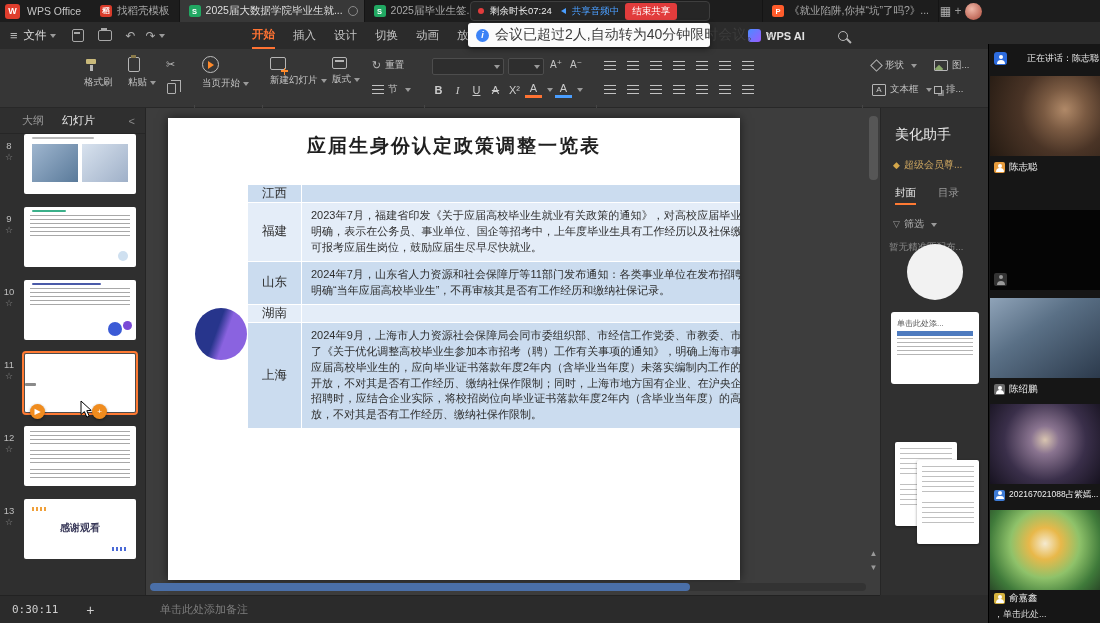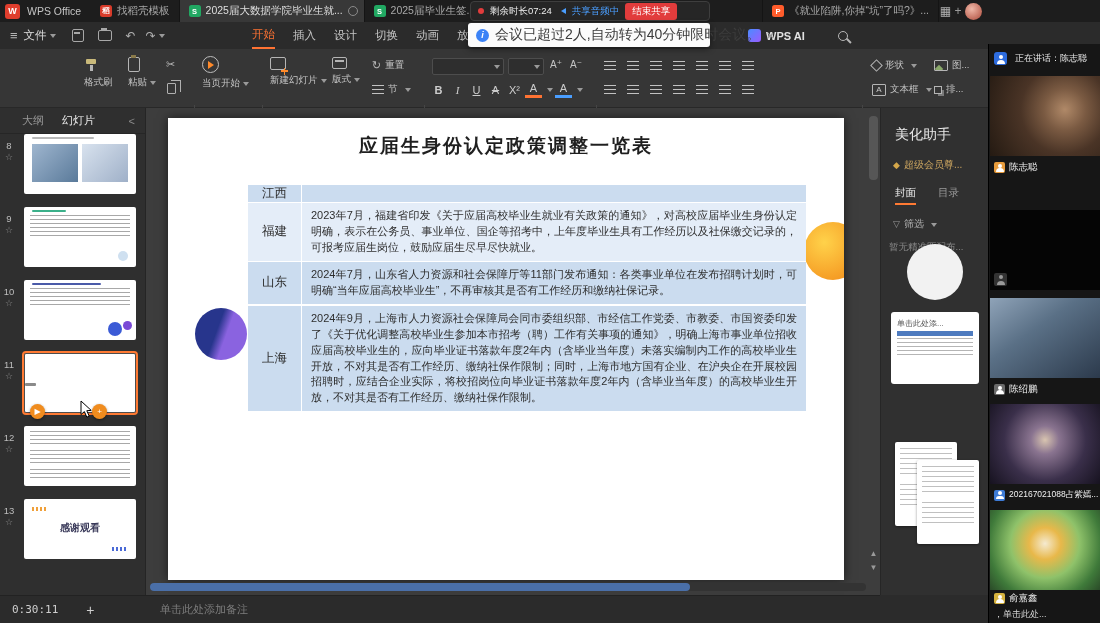--- a/index.html
+++ b/index.html
@@ -45,21 +45,21 @@
 #menubar{position:absolute;left:0;top:22px;width:1100px;height:27px;background:#2b2b2b;display:flex;align-items:center}
 #menubar .ham{color:#b5b5b5;font-size:13px;margin:0 6px 0 10px}
 #menubar .file{color:#dcdcdc;font-size:11.5px}
 .mico{color:#b0b0b0;font-size:12px}
 .doc-ico{width:12px;height:13px;border:1.5px solid #a8a8a8;border-radius:2px;position:relative}
 .doc-ico::before{content:"";position:absolute;left:1.5px;top:2px;width:6px;height:1.5px;background:#a8a8a8}
 .print-ico{width:14px;height:11px;border:1.5px solid #a8a8a8;border-radius:2px;position:relative}
 .print-ico::before{content:"";position:absolute;left:2.5px;top:-3px;width:6px;height:2px;background:#a8a8a8}
 #mtabs{display:flex;align-items:center;gap:18px;position:absolute;left:252px;top:0;height:27px}
 .mtab{color:#c6c6c6;font-size:11.5px;white-space:nowrap;height:27px;display:flex;align-items:center}
-.mtab.active{color:#ff7333;font-weight:normal;border-bottom:2px solid #ff7333}
+.mtab.active{color:#ff7333;font-weight:bold;border-bottom:2px solid #ff7333}
 #wpsai{position:absolute;left:748px;top:0;height:27px;display:flex;align-items:center;gap:5px}
 .ai-ico{width:13px;height:13px;border-radius:3px;background:linear-gradient(135deg,#4a8cff,#9a5cff)}
 #wpsai span{color:#e2e2e2;font-size:11px;font-weight:bold}
 .lens{width:10px;height:10px;border:1.5px solid #b5b5b5;border-radius:50%;position:relative}
 .lens::after{content:"";position:absolute;width:6px;height:1.5px;background:#b5b5b5;transform:rotate(45deg);right:-5px;bottom:-2px}
 
 
 #ribbon{position:absolute;left:0;top:49px;width:1100px;height:59px;background:#363636;border-bottom:1px solid #282828}
 .rbtn{position:absolute;display:flex;flex-direction:column;gap:4px;color:#c4c4c4;font-size:9.5px;white-space:nowrap}
 .rbtn .lbl{display:flex;align-items:center}
@@ -105,21 +105,21 @@
 .qa{position:absolute;width:15px;height:15px;border-radius:50%;background:#f08c1e;color:#fff;font-size:8px;display:flex;align-items:center;justify-content:center;z-index:5;box-shadow:0 1px 3px rgba(0,0,0,.4)}
 
 
 .mini-title{height:3px;background:#8a8a8a;width:70%;margin:4px auto 2px auto;border-radius:1px}
 .mini-head{height:6px;background:#4e7bbf;margin:0 8px}
 .mini-row{height:7px;margin:0 8px}
 .mini-row.a{background:#cbdcef}.mini-row.b{background:#e4edf8}
 
 
 #workspace{position:absolute;left:146px;top:108px;width:734px;height:487px;background:#3d3d3d;overflow:hidden}
-#slide{position:absolute;left:22px;top:10px;width:676px;height:462px;background:#ffffff;box-shadow:0 0 10px rgba(0,0,0,.55);overflow:hidden}
+#slide{position:absolute;left:22px;top:10px;width:572px;height:462px;background:#ffffff;box-shadow:0 0 10px rgba(0,0,0,.55);overflow:hidden}
 #slide-title{margin-top:15px;text-align:center;font-size:19px;letter-spacing:2px;color:#1f1f1f;font-weight:bold}
 #ptable{position:absolute;left:80px;top:66px;width:558px;border-top:1.5px solid #fff}
 .trow{display:flex;border-bottom:1.5px solid #fff}
 .tc-prov{flex:0 0 54px;display:flex;align-items:center;justify-content:center;font-size:12.5px;color:#2e2e2e;border-right:1.5px solid #fff}
 .tc-body{flex:1;padding:5px 9px;font-size:11px;line-height:1.45;color:#2e2e2e;text-align:justify}
 .trow.head{background:#4e7bbf}
 .trow.head .tc-prov,.trow.head .tc-body{color:#fff;font-size:12.5px;font-weight:bold}
 .trow.head .tc-body{text-align:center;padding:6px 9px}
 .trow.a{background:#cbdcef}.trow.b{background:#e4edf8}
 .deco-purple{position:absolute;left:27px;top:190px;width:52px;height:52px;border-radius:50%;
@@ -150,21 +150,21 @@
 #pane .empty{margin:10px 0 0 8px;color:#8a8a8a;font-size:9.5px;white-space:nowrap}
 #pane .circle{position:absolute;left:26px;top:136px;width:56px;height:56px;border-radius:50%;background:#f2f2f2}
 .pcard{position:absolute;left:10px;width:88px;background:#fff;border-radius:3px;overflow:hidden}
 .pcard .ct{font-size:8px;color:#555;margin:6px 6px 2px 6px;white-space:nowrap;overflow:hidden}
 .pcard .cl{height:10px;margin:2px 6px;background:repeating-linear-gradient(to bottom,#b5b5b5 0 1px,transparent 1px 4px)}
 .page{position:absolute;background:#fff;border-radius:2px;box-shadow:0 1px 3px rgba(0,0,0,.4)}
 .page .cl{height:30px;margin:6px 5px;background:repeating-linear-gradient(to bottom,#c0c0c0 0 1px,transparent 1px 5px)}
 
 
 #meetpanel{position:absolute;left:988px;top:44px;width:112px;height:579px;background:#161616;border-left:1px solid #000;overflow:hidden;z-index:20}
-#meetpanel .hdr{display:flex;align-items:center;gap:8px;padding:8px 0 6px 5px}
+#meetpanel .hdr{display:flex;align-items:center;gap:20px;padding:8px 0 6px 5px}
 .spk-ico{width:13px;height:13px;border-radius:3px;background:#2d6cdf;position:relative;flex:0 0 auto}
 .spk-ico::before{content:"";position:absolute;left:4.5px;top:2.5px;width:4px;height:4px;border-radius:50%;background:#fff}
 .spk-ico::after{content:"";position:absolute;left:2.5px;top:7.5px;width:8px;height:4px;border-radius:4px 4px 0 0;background:#fff}
 #meetpanel .hdr .t{color:#e6e6e6;font-size:9px;white-space:nowrap}
 .vtile{position:absolute;left:1px;width:110px;height:80px}
 .vlabel{position:absolute;left:5px;display:flex;align-items:center;gap:4px;width:104px;overflow:hidden}
 .vlabel .n{color:#efefef;font-size:9.5px;white-space:nowrap;overflow:hidden}
 .pbadge{width:11px;height:11px;border-radius:2px;position:relative;flex:0 0 auto}
 .pbadge::before{content:"";position:absolute;left:3.5px;top:1.5px;width:4px;height:4px;border-radius:50%;background:#fff}
 .pbadge::after{content:"";position:absolute;left:1.5px;top:6.2px;width:8px;height:3.8px;border-radius:4px 4px 0 0;background:#fff}
@@ -443,20 +443,21 @@
         </div>
         <div class="trow b">
           <div class="tc-prov">福建</div>
           <div class="tc-body">2023年7月，福建省印发《关于应届高校毕业生就业有关政策的通知》，对高校应届毕业生身份认定明确，表示在公务员、事业单位、国企等招考中，上年度毕业生具有工作经历以及社保缴交记录的，可报考应届生岗位，鼓励应届生尽早尽快就业。</div>
         </div>
         <div class="trow a">
           <div class="tc-prov">山东</div>
           <div class="tc-body">2024年7月，山东省人力资源和社会保障厅等11部门发布通知：各类事业单位在发布招聘计划时，可明确“当年应届高校毕业生”，不再审核其是否有工作经历和缴纳社保记录。</div>
         </div>
         <div class="trow b">
+          <div class="tc-prov">湖南</div>
         </div>
         <div class="trow a">
           <div class="tc-prov">上海</div>
           <div class="tc-body">2024年9月，上海市人力资源社会保障局会同市委组织部、市经信工作党委、市教委、市国资委印发了《关于优化调整高校毕业生参加本市招考（聘）工作有关事项的通知》，明确上海市事业单位招收应届高校毕业生的，应向毕业证书落款年度2年内（含毕业当年度）未落实编制内工作的高校毕业生开放，不对其是否有工作经历、缴纳社保作限制；同时，上海市地方国有企业、在沪央企在开展校园招聘时，应结合企业实际，将校招岗位向毕业证书落款年度2年内（含毕业当年度）的高校毕业生开放，不对其是否有工作经历、缴纳社保作限制。</div>
         </div>
       </div>
     </div>
     <div id="hscroll">
         <div class="thumb-bar"></div>
       </div>

